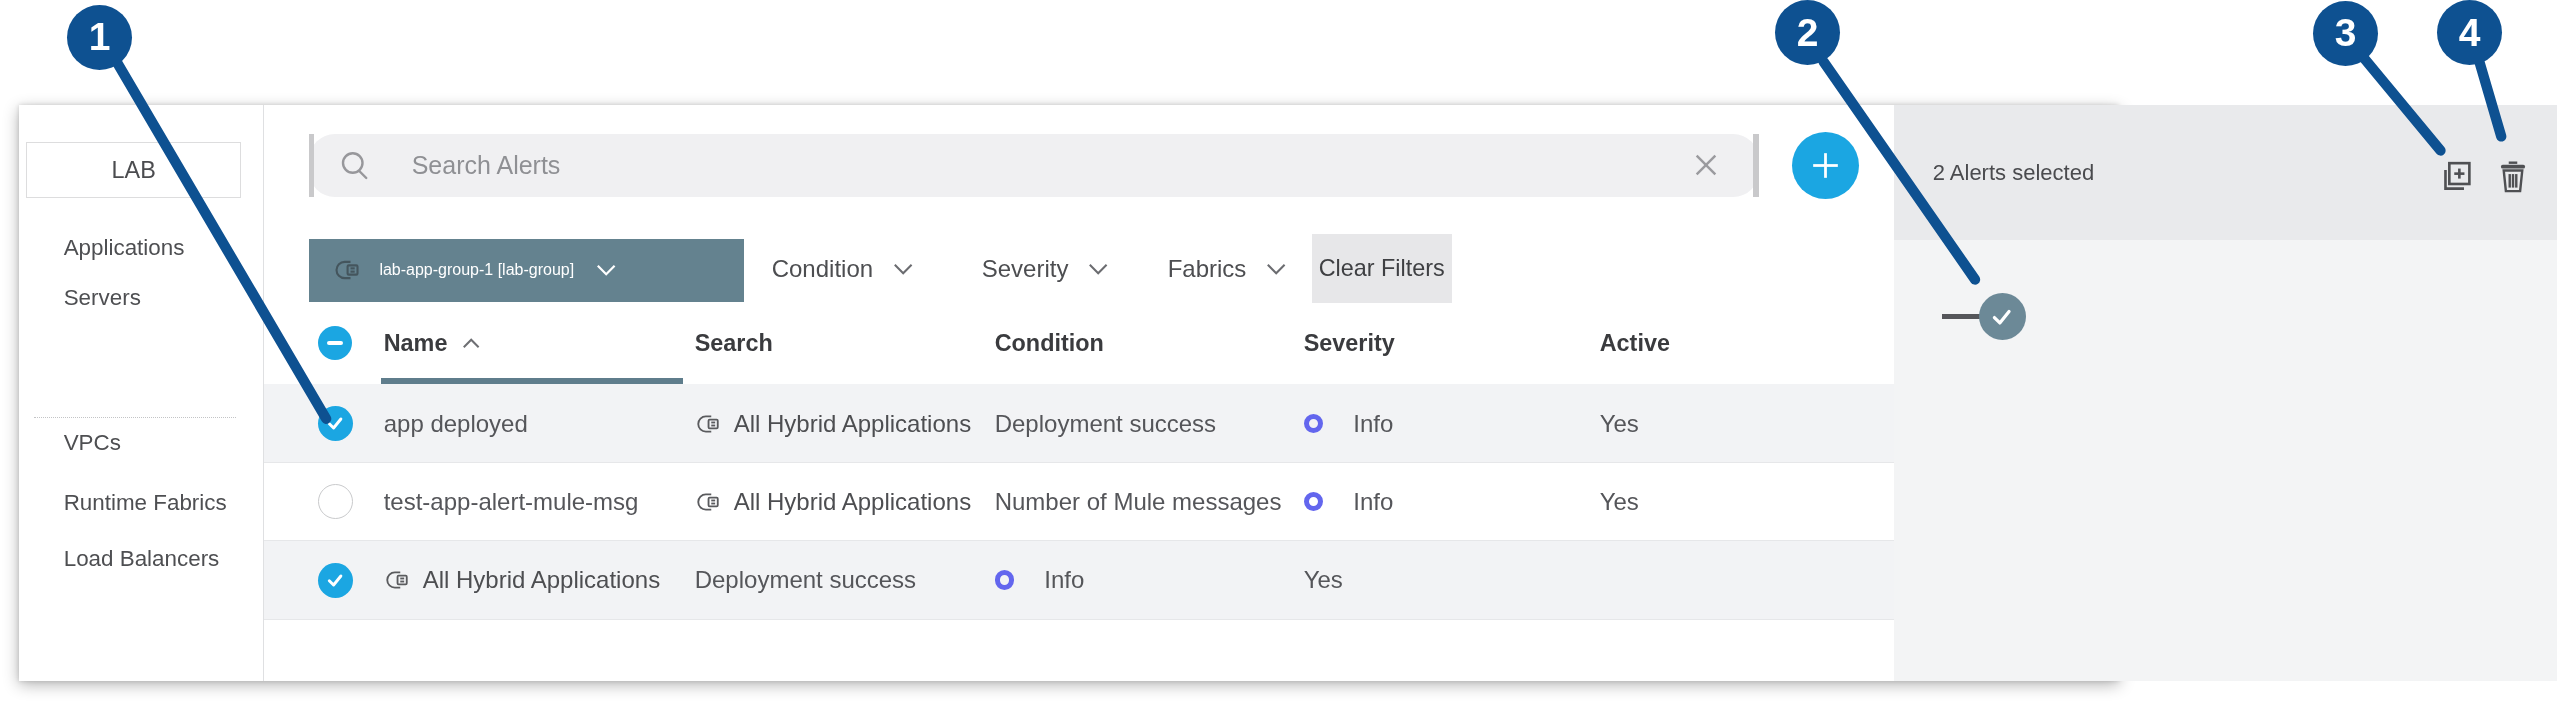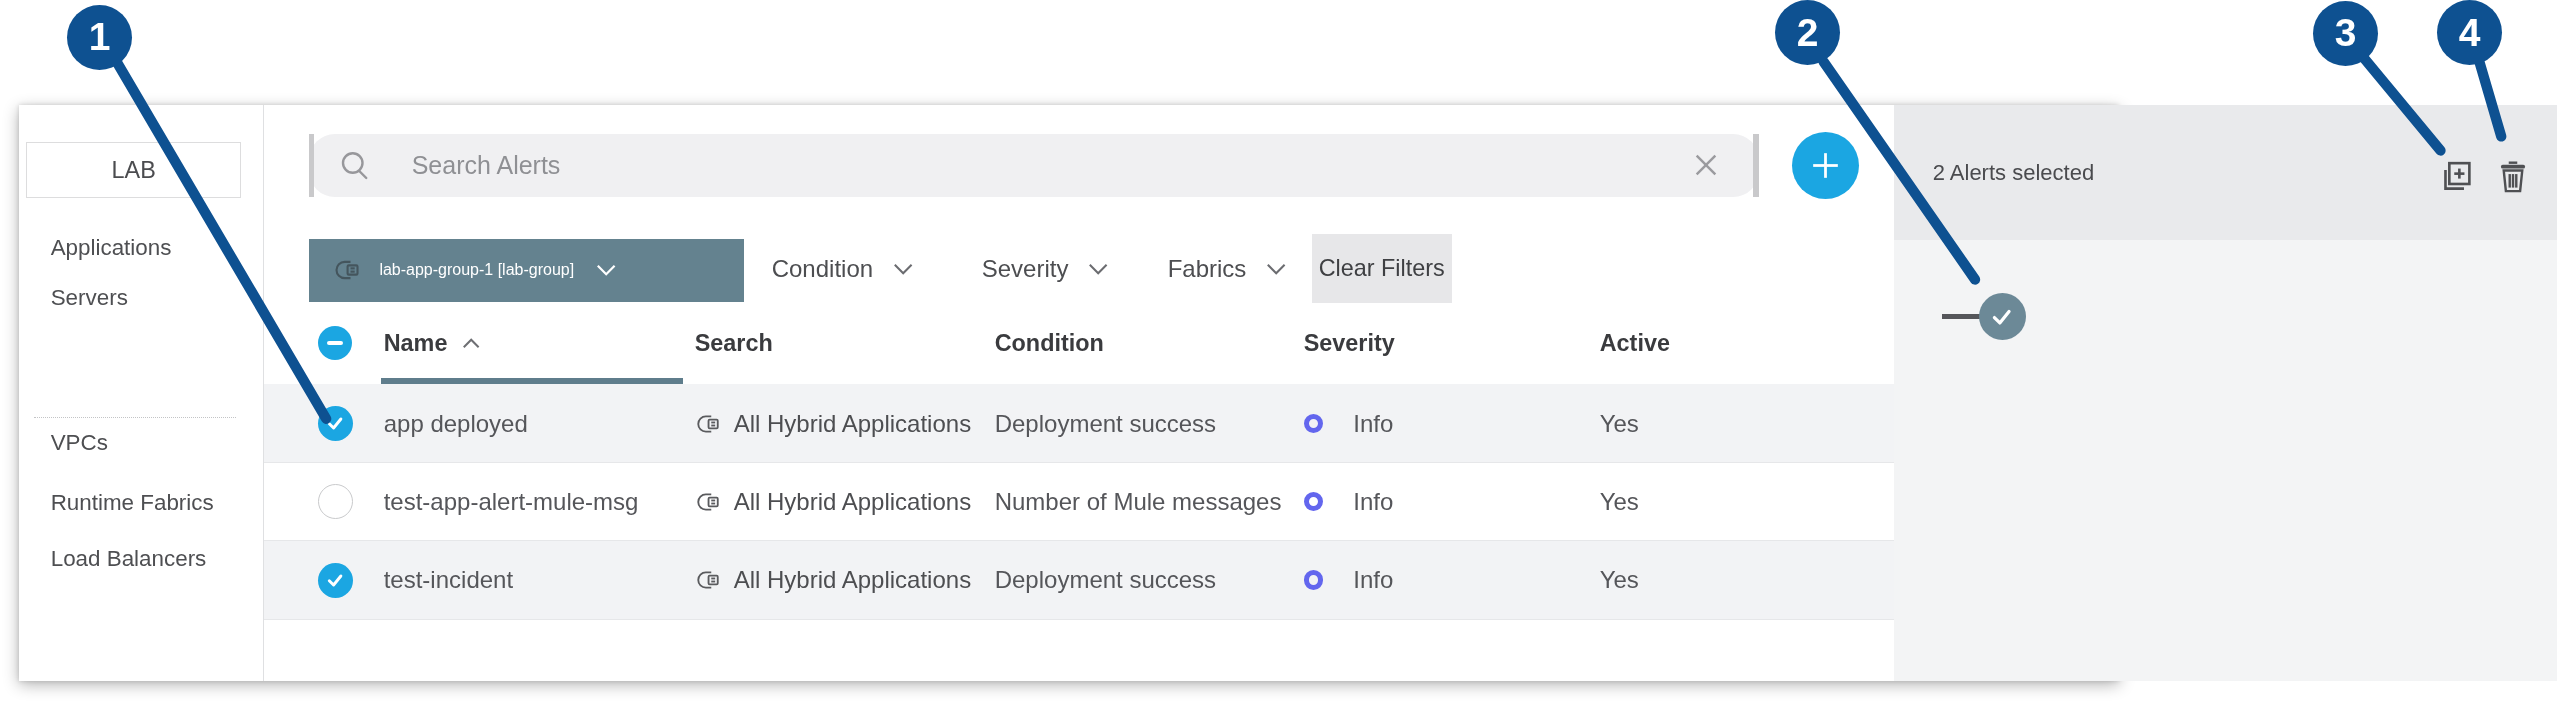--- a/index.html
+++ b/index.html
@@ -11,21 +11,21 @@
   .window { position:absolute; left:18.7px; top:105px; width:2100px; height:576px;
             background:#fdba74; box-shadow:0 3.7px 15px rgba(0,0,0,.30), 0 0 4.7px rgba(0,0,0,.14); }
 
   
   .sidebar { position:absolute; left:0; top:0; width:245px; height:100%;
              background:#ffffff; border-right:0.9px solid #dfe0e2; }
   .env-box { position:absolute; left:7.5px; top:37px; width:215px; height:56px;
              border:0.9px solid #ddddde; background:#fff; display:flex; align-items:center;
              justify-content:center; font-size:23.4px; color:#4b4c4f; }
   .nav-item { position:absolute; left:0; width:100%; height:41px; display:flex; align-items:center;
-              padding-left:32px; font-size:22.4px; color:#4e4f52; cursor:pointer; }
+              padding-left:45px; font-size:22.4px; color:#4e4f52; cursor:pointer; }
   .nav-item.active { font-weight:bold; color:#303134; }
   .active-bar { position:absolute; left:1.9px; top:5.6px; width:4.7px; height:30px; background:#28a6de; }
   .nav-divider { position:absolute; left:15px; top:312px; width:202px; border-top:1.9px dotted #c3c4c6; }
 
   
   .main { position:absolute; left:245px; top:0; width:1630px; height:100%; background:#fff; }
 
   
   .search-bar { position:absolute; left:45px; top:29px; width:1450px; height:63px;
                 background:#f0f0f2; display:flex; align-items:center;border-radius:26px; }
@@ -271,21 +271,20 @@
         </div>
         <div class="cell">Yes</div>
       </div>
 
       <div class="trow r2 striped grid">
         <div class="rowcheck checked">
           <svg width="20.6" height="20.6" viewBox="0 0 24 24">
             <polyline points="5,12.5 10,17.5 18.5,7" fill="none" stroke="#ffffff" stroke-width="3.4" stroke-linecap="round" stroke-linejoin="round"></polyline>
           </svg>
         </div>
-        <div class="cell">test-incident</div>
         <div class="cell src">
           <svg width="26" height="26" viewBox="0 0 24 24" fill="none" stroke="#5a5b5e" stroke-width="1.7">
             <path d="M15 5 H10 A7 7 0 0 0 10 19 H15"></path>
               <rect x="12.5" y="8" width="8.5" height="8" rx="1"></rect>
             <line x1="15" y1="10.6" x2="18.6" y2="10.6"></line>
               <line x1="15" y1="13.4" x2="18.6" y2="13.4"></line>
           </svg>
           <span>All Hybrid Applications</span>
         </div>
         <div class="cell">Deployment success</div>

